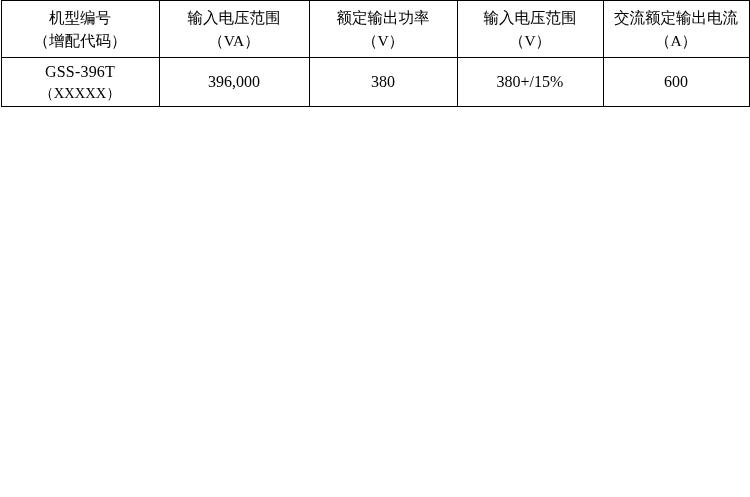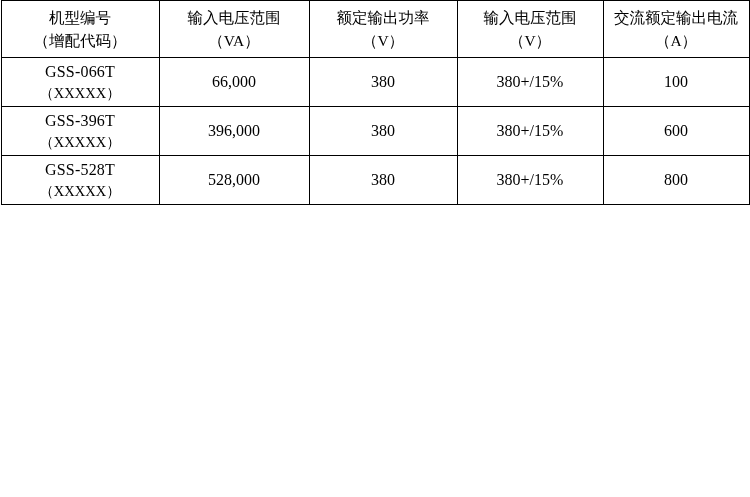--- a/index.html
+++ b/index.html
@@ -97,42 +97,22 @@
       </th>
       <th>
         <span class="head-line">交流额定输出电流</span>
         <span class="head-line-2">（A）</span>
       </th>
     </tr>
   </thead>
   <tbody>
     <tr>
       <td class="model-cell">
-        <span class="model-code">GSS-066T</span>
-        <span class="model-sub">（XXXXX）</span>
-      </td>
-      <td class="num-cell">66,000</td>
-      <td class="num-cell">380</td>
-      <td class="num-cell">380+/15%</td>
-      <td class="num-cell">100</td>
-    </tr>
-    <tr>
-      <td class="model-cell">
         <span class="model-code">GSS-396T</span>
         <span class="model-sub">（XXXXX）</span>
       </td>
       <td class="num-cell">396,000</td>
       <td class="num-cell">380</td>
       <td class="num-cell">380+/15%</td>
       <td class="num-cell">600</td>
     </tr>
-    <tr>
-      <td class="model-cell">
-        <span class="model-code">GSS-528T</span>
-        <span class="model-sub">（XXXXX）</span>
-      </td>
-      <td class="num-cell">528,000</td>
-      <td class="num-cell">380</td>
-      <td class="num-cell">380+/15%</td>
-      <td class="num-cell">800</td>
-    </tr>
   </tbody>
 </table>
 
 </body></html>

